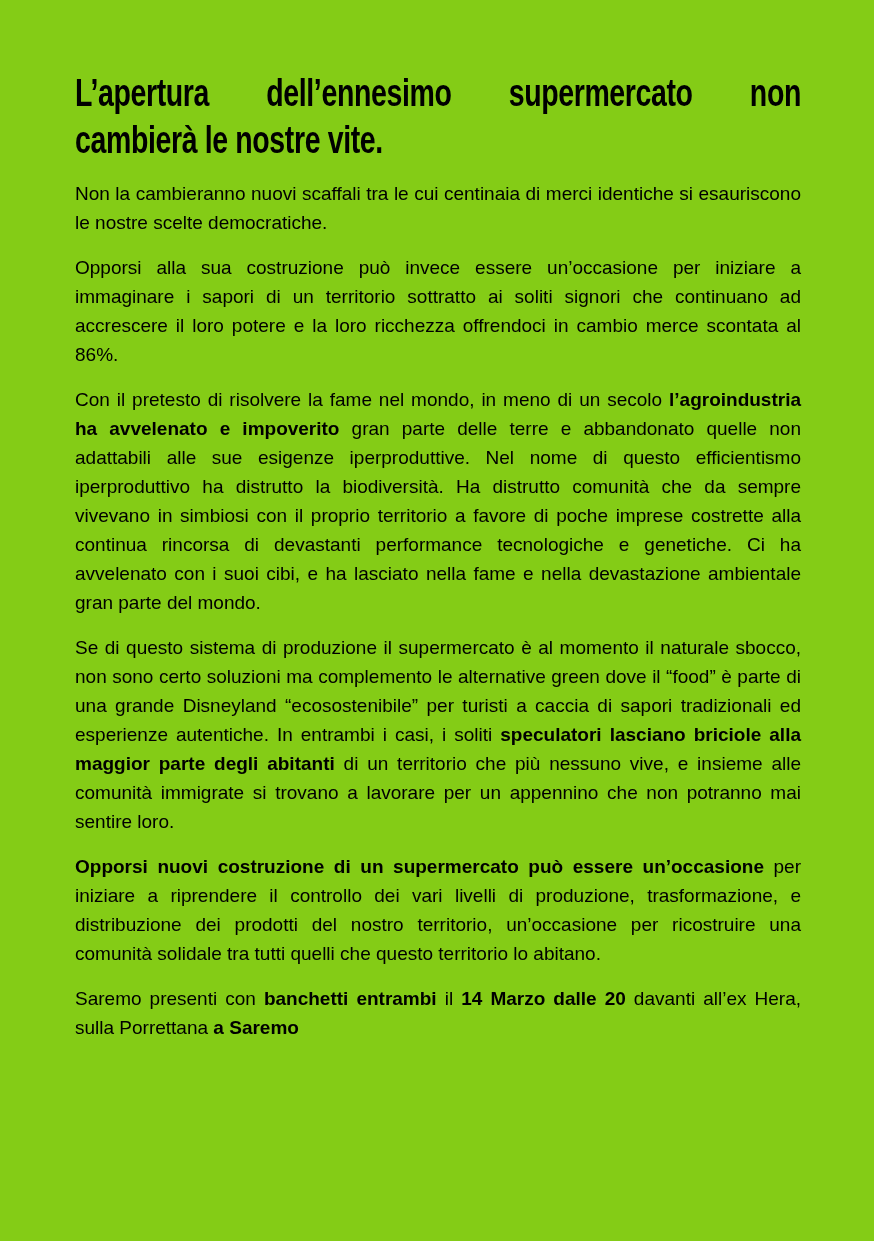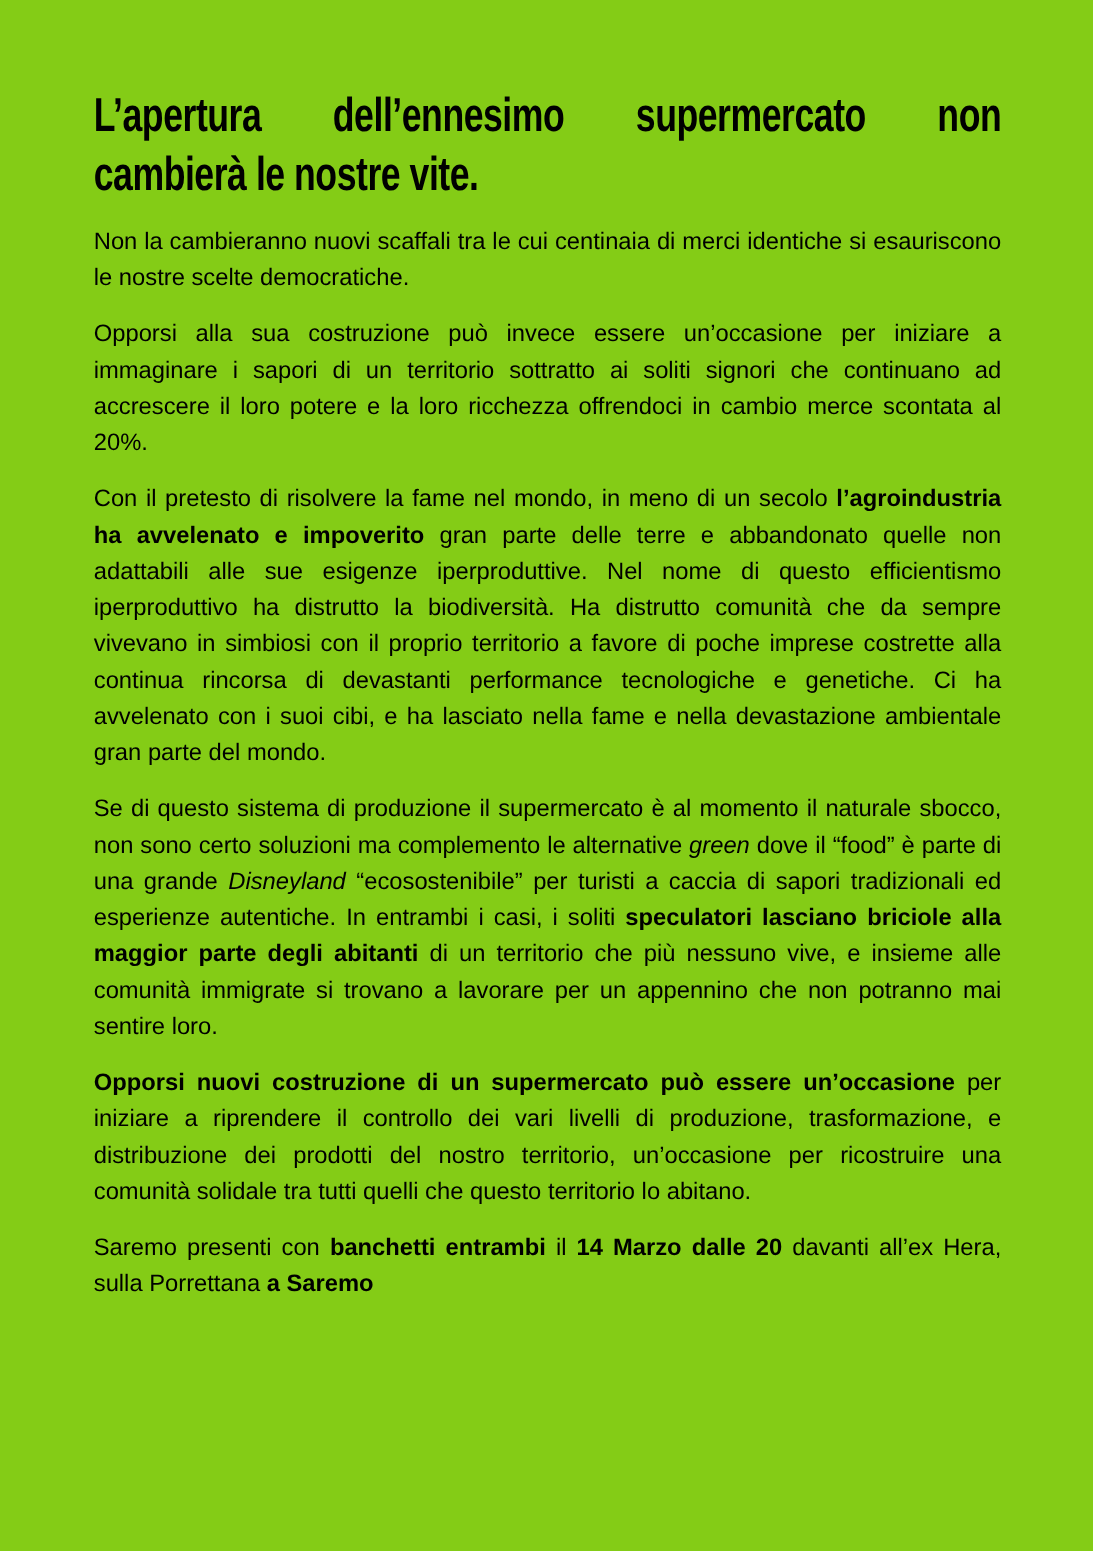--- a/index.html
+++ b/index.html
@@ -38,33 +38,33 @@
   }
   .para {
     margin: 0 0 16px 0;
     font-size: 19px;
     line-height: 29px;
     text-align: justify;
     color: #000000;
   }
   .run-normal { font-weight: normal; font-style: normal; }
   .run-bold   { font-weight: bold;   font-style: normal; }
-  .run-italic { font-weight: normal; font-style: italic; }
+  .run-italic { font-weight: normal; }
 </style>
 </head>
 <body>
 
 <div class="page">
   <div class="content">
     <h1 class="doc-title">
         <div class="title-line justified">L’apertura dell’ennesimo supermercato non</div>
         <div class="title-line">cambierà le nostre vite.</div>
       </h1>
     <div>
         <p class="para"><span class="run-normal">Non la cambieranno nuovi scaffali tra le cui centinaia di merci identiche si esauriscono le nostre scelte democratiche.</span></p>
-        <p class="para"><span class="run-normal">Opporsi alla sua costruzione può invece essere un’occasione per iniziare a immaginare i sapori di un territorio sottratto ai soliti signori che continuano ad accrescere il loro potere e la loro ricchezza offrendoci in cambio merce scontata al 20%.</span></p>
+        <p class="para"><span class="run-normal">Opporsi alla sua costruzione può invece essere un’occasione per iniziare a immaginare i sapori di un territorio sottratto ai soliti signori che continuano ad accrescere il loro potere e la loro ricchezza offrendoci in cambio merce scontata al 86%.</span></p>
         <p class="para"><span class="run-normal">Con il pretesto di risolvere la fame nel mondo, in meno di un secolo </span><span class="run-bold">l’agroindustria ha avvelenato e impoverito</span><span class="run-normal"> gran parte delle terre e abbandonato quelle non adattabili alle sue esigenze iperproduttive. Nel nome di questo efficientismo iperproduttivo ha distrutto la biodiversità. Ha distrutto comunità che da sempre vivevano in simbiosi con il proprio territorio a favore di poche imprese costrette alla continua rincorsa di devastanti performance tecnologiche e genetiche. Ci ha avvelenato con i suoi cibi, e ha lasciato nella fame e nella devastazione ambientale gran parte del mondo.</span></p>
         <p class="para"><span class="run-normal">Se di questo sistema di produzione il supermercato è al momento il naturale sbocco, non sono certo soluzioni ma complemento le alternative </span><span class="run-italic">green</span><span class="run-normal"> dove il “food” è parte di una grande </span><span class="run-italic">Disneyland</span><span class="run-normal"> “ecosostenibile” per turisti a caccia di sapori tradizionali ed esperienze autentiche. In entrambi i casi, i soliti </span><span class="run-bold">speculatori lasciano briciole alla maggior parte degli abitanti</span><span class="run-normal"> di un territorio che più nessuno vive, e insieme alle comunità immigrate si trovano a lavorare per un appennino che non potranno mai sentire loro.</span></p>
         <p class="para"><span class="run-bold">Opporsi nuovi costruzione di un supermercato può essere un’occasione</span><span class="run-normal"> per iniziare a riprendere il controllo dei vari livelli di produzione, trasformazione, e distribuzione dei prodotti del nostro territorio, un’occasione per ricostruire una comunità solidale tra tutti quelli che questo territorio lo abitano.</span></p>
         <p class="para"><span class="run-normal">Saremo presenti con </span><span class="run-bold">banchetti entrambi</span><span class="run-normal"> il </span><span class="run-bold">14 Marzo dalle 20</span><span class="run-normal"> davanti all’ex Hera, sulla Porrettana </span><span class="run-bold">a Saremo</span></p>
       </div>
   </div>
 </div>
 
 </body></html>

